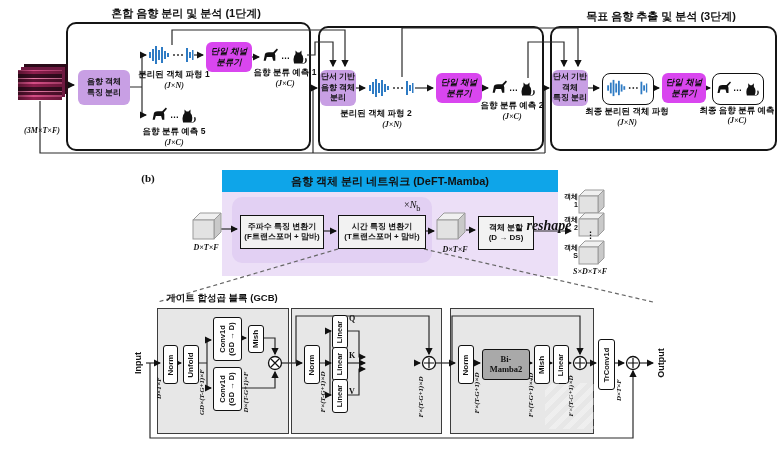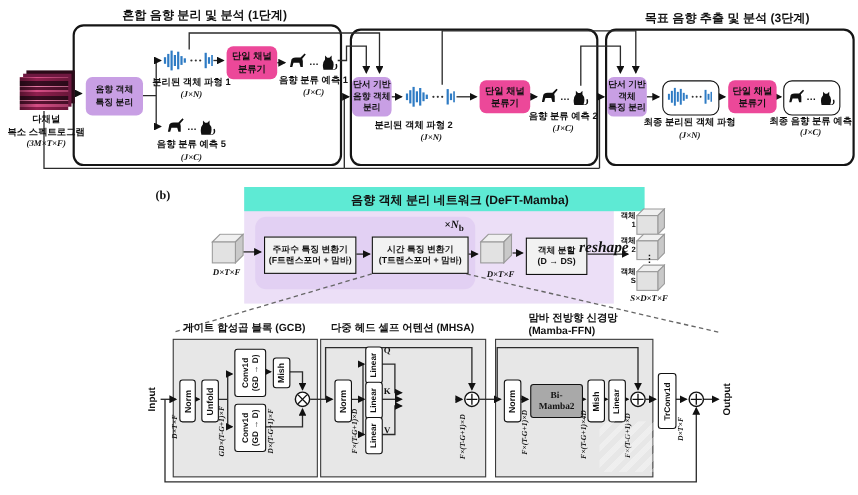--- a/index.html
+++ b/index.html
@@ -5,23 +5,23 @@
   html,body{margin:0;padding:0;background:#fff;}
   .canvas{position:relative;width:780px;height:450px;background:#fff;overflow:hidden;
           font-family:"Liberation Sans",sans-serif;color:#111;}
   svg.wires{position:absolute;left:0;top:0;z-index:5;pointer-events:none;}
   .stagebox{position:absolute;border:2px solid #151515;border-radius:10px;background:#fff;z-index:1;}
   .title{position:absolute;transform:translateX(-50%);font-weight:bold;font-size:11px;
          white-space:nowrap;z-index:8;}
   .pbox{position:absolute;background:#c89fe4;border-radius:6px;display:flex;align-items:center;
         justify-content:center;text-align:center;font-weight:bold;font-size:8px;line-height:1.3;
         white-space:pre-line;z-index:6;}
-  .obox{position:absolute;background:#ec4899;border-radius:6px;display:flex;align-items:center;
+  .obox{position:absolute;background:#d946ef;border-radius:6px;display:flex;align-items:center;
         justify-content:center;text-align:center;font-weight:bold;font-size:8.5px;line-height:1.3;
-        white-space:pre-line;z-index:6;}
+        white-space:pre-line;z-index:6;font-style:italic;}
   .lbl{position:absolute;transform:translateX(-50%);font-size:8.5px;font-weight:bold;
        white-space:nowrap;text-align:center;z-index:8;}
   .hdim{position:absolute;transform:translateX(-50%);font-family:"Liberation Serif",serif;
         font-style:italic;font-weight:bold;font-size:8px;white-space:nowrap;z-index:8;}
   .vdim{position:absolute;transform:translate(-50%,-50%) rotate(-90deg);
         font-family:"Liberation Serif",serif;font-style:italic;font-weight:bold;font-size:7px;
         white-space:nowrap;z-index:8;}
   .vlabel{position:absolute;transform:translate(-50%,-50%) rotate(-90deg);font-weight:bold;
         font-size:9px;white-space:nowrap;z-index:8;}
   .vbox{position:absolute;background:#fff;border:1.3px solid #111;border-radius:3px;z-index:6;}
@@ -29,35 +29,35 @@
         font-weight:bold;font-size:8px;white-space:pre;text-align:center;line-height:1.15;}
   .darkbox{position:absolute;background:#a9a9a9;border:1.3px solid #111;border-radius:3px;
         display:flex;align-items:center;justify-content:center;text-align:center;
         font-family:"Liberation Serif",serif;font-weight:bold;font-size:8.5px;line-height:1.15;
         white-space:pre-line;z-index:6;}
   .gbox{position:absolute;background:#e7e7e7;border:1.5px solid #3c3c3c;z-index:1;}
   .wbox{position:absolute;background:#f2f2f2;border:1.4px solid #111;display:flex;align-items:center;
         justify-content:center;text-align:center;font-weight:bold;font-size:8px;line-height:1.3;
         white-space:pre-line;z-index:6;}
   .netbox{position:absolute;left:222px;top:170px;width:336px;height:106px;background:#ecdff7;z-index:1;}
-  .nethead{position:absolute;left:0;top:0;width:100%;height:22px;background:#5eead4;display:flex;
-        align-items:center;justify-content:center;font-weight:bold;font-size:11px;padding-left:28px;}
+  .nethead{position:absolute;left:0;top:0;width:100%;height:22px;background:#0ea5e9;display:flex;
+        align-items:center;justify-content:center;font-weight:bold;font-size:11px;}
   .innerbox{position:absolute;left:232px;top:197px;width:200px;height:66px;background:#e2d0f3;
         border-radius:10px;z-index:2;}
   .spec{position:absolute;left:18px;top:70px;width:44px;height:30px;z-index:6;
         background:
           linear-gradient(90deg, rgba(0,0,0,.4), rgba(0,0,0,0) 35%, rgba(0,0,0,.25)),
           repeating-linear-gradient(0deg,#8f1f4e 0 3px,#d64e86 3px 5px,#5c1333 5px 8px,#e87aa6 8px 9px,#3a0d22 9px 13px);
         box-shadow:3px -3px 0 #6e1840, 6px -6px 0 #2a0a18;}
   .blkrect{position:absolute;border:1.8px solid #111;border-radius:8px;background:#fff;z-index:6;}
   .icon{position:absolute;z-index:7;}
   .dots{position:absolute;font-weight:bold;font-size:9px;z-index:7;}
   .objlbl{position:absolute;width:26px;text-align:right;font-weight:bold;font-size:7px;
         line-height:1.1;white-space:pre-line;z-index:8;}
-  .nb{position:absolute;font-family:"Liberation Serif",serif;font-weight:bold;font-size:10px;z-index:8;}
+  .nb{position:absolute;font-family:"Liberation Serif",serif;font-weight:normal;font-size:10px;z-index:8;}
   .wm{position:absolute;left:545px;top:383px;width:52px;height:46px;opacity:.35;z-index:9;
       background:repeating-linear-gradient(135deg,rgba(255,255,255,0) 0 5px,rgba(255,255,255,.9) 5px 10px);}
 </style>
 </head>
 <body>
 
 <div class="canvas">
 
   <div class="stagebox" style="left:66px;top:22px;width:241px;height:125px"></div>
   <div class="stagebox" style="left:318px;top:26px;width:222px;height:121px"></div>
@@ -73,23 +73,20 @@
   <div class="nb" style="left:404px;top:199px">
     <span>×</span><i>N</i><sub>b</sub>
   </div>
 
   <div class="gbox" style="left:157px;top:308px;width:130px;height:124px"></div>
   <div class="gbox" style="left:291px;top:308px;width:149px;height:124px"></div>
   <div class="gbox" style="left:450px;top:308px;width:142px;height:124px"></div>
   <div class="wm"></div>
 
   <div class="title" style="left:222px;top:292px;font-size:9.5px">게이트 합성곱 블록 (GCB)</div>
-  <div class="title" style="left:366px;top:292px;font-size:9.5px">다중 헤드 셀프 어텐션 (MHSA)</div>
-  <div class="title" style="left:521px;top:284px;font-size:9.5px;white-space:pre-line;line-height:1.25">맘바 전방향 신경망
-(Mamba-FFN)</div>
 
   <svg class="wires" width="780" height="450">
     <defs>
       <marker id="ar" markerWidth="6" markerHeight="6" refX="5" refY="3" orient="auto">
         <path d="M0,0 L6,3 L0,6 Z" fill="#111"></path>
       </marker>
     </defs>
     <g stroke="#2b2b2b" stroke-width="1.2" fill="none">
 
       <path d="M62 85 H74" marker-end="url(#ar)"></path>
@@ -162,22 +159,20 @@
         <path d="M575 363 H585 M580 358 V368" stroke="#111"></path>
       </g>
       <g>
         <circle cx="633" cy="363" r="6.5" fill="#fff" stroke="#111" stroke-width="1.3"></circle>
         <path d="M628 363 H638 M633 358 V368" stroke="#111"></path>
       </g>
     </g>
   </svg>
 
   <div class="spec"></div>
-  <div class="lbl" style="left:42px;top:103px;white-space:pre-line">다채널
-복소 스펙트로그램</div>
   <div class="hdim" style="left:42px;top:126px">(3M×T×F)</div>
 
   <div class="pbox" style="left:78px;top:70px;width:52px;height:35px">음향 객체
 특징 분리</div>
 
   <svg class="icon" style="left:148px;top:45px" width="46" height="20" viewBox="0 0 46 20">
     <g fill="#2e7bc4">
         <rect x="1" y="7" width="2" height="6"></rect>
         <rect x="4" y="4" width="2" height="12"></rect>
         <rect x="7" y="1" width="2" height="18"></rect>

